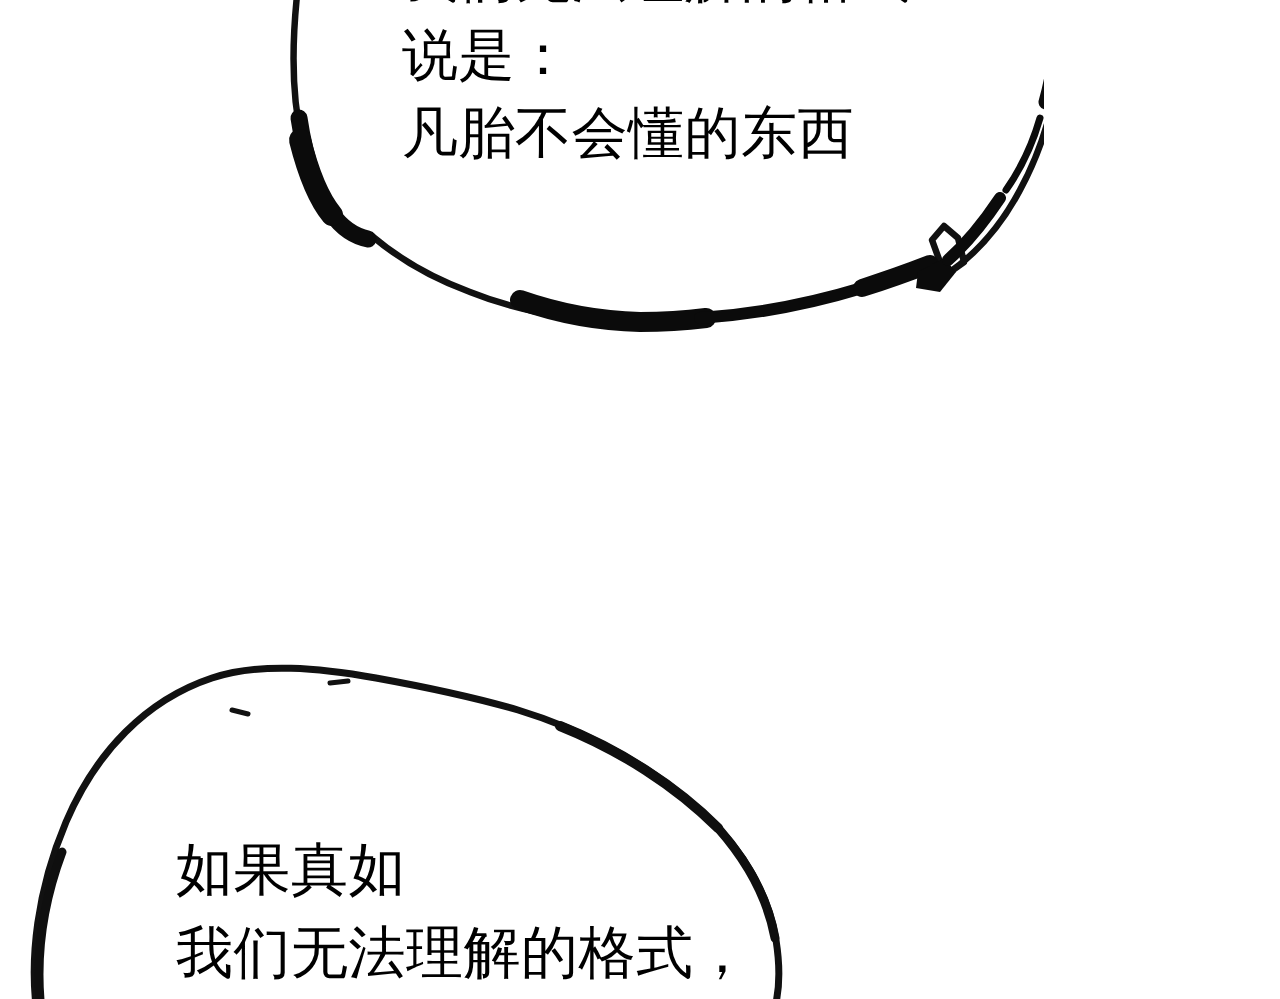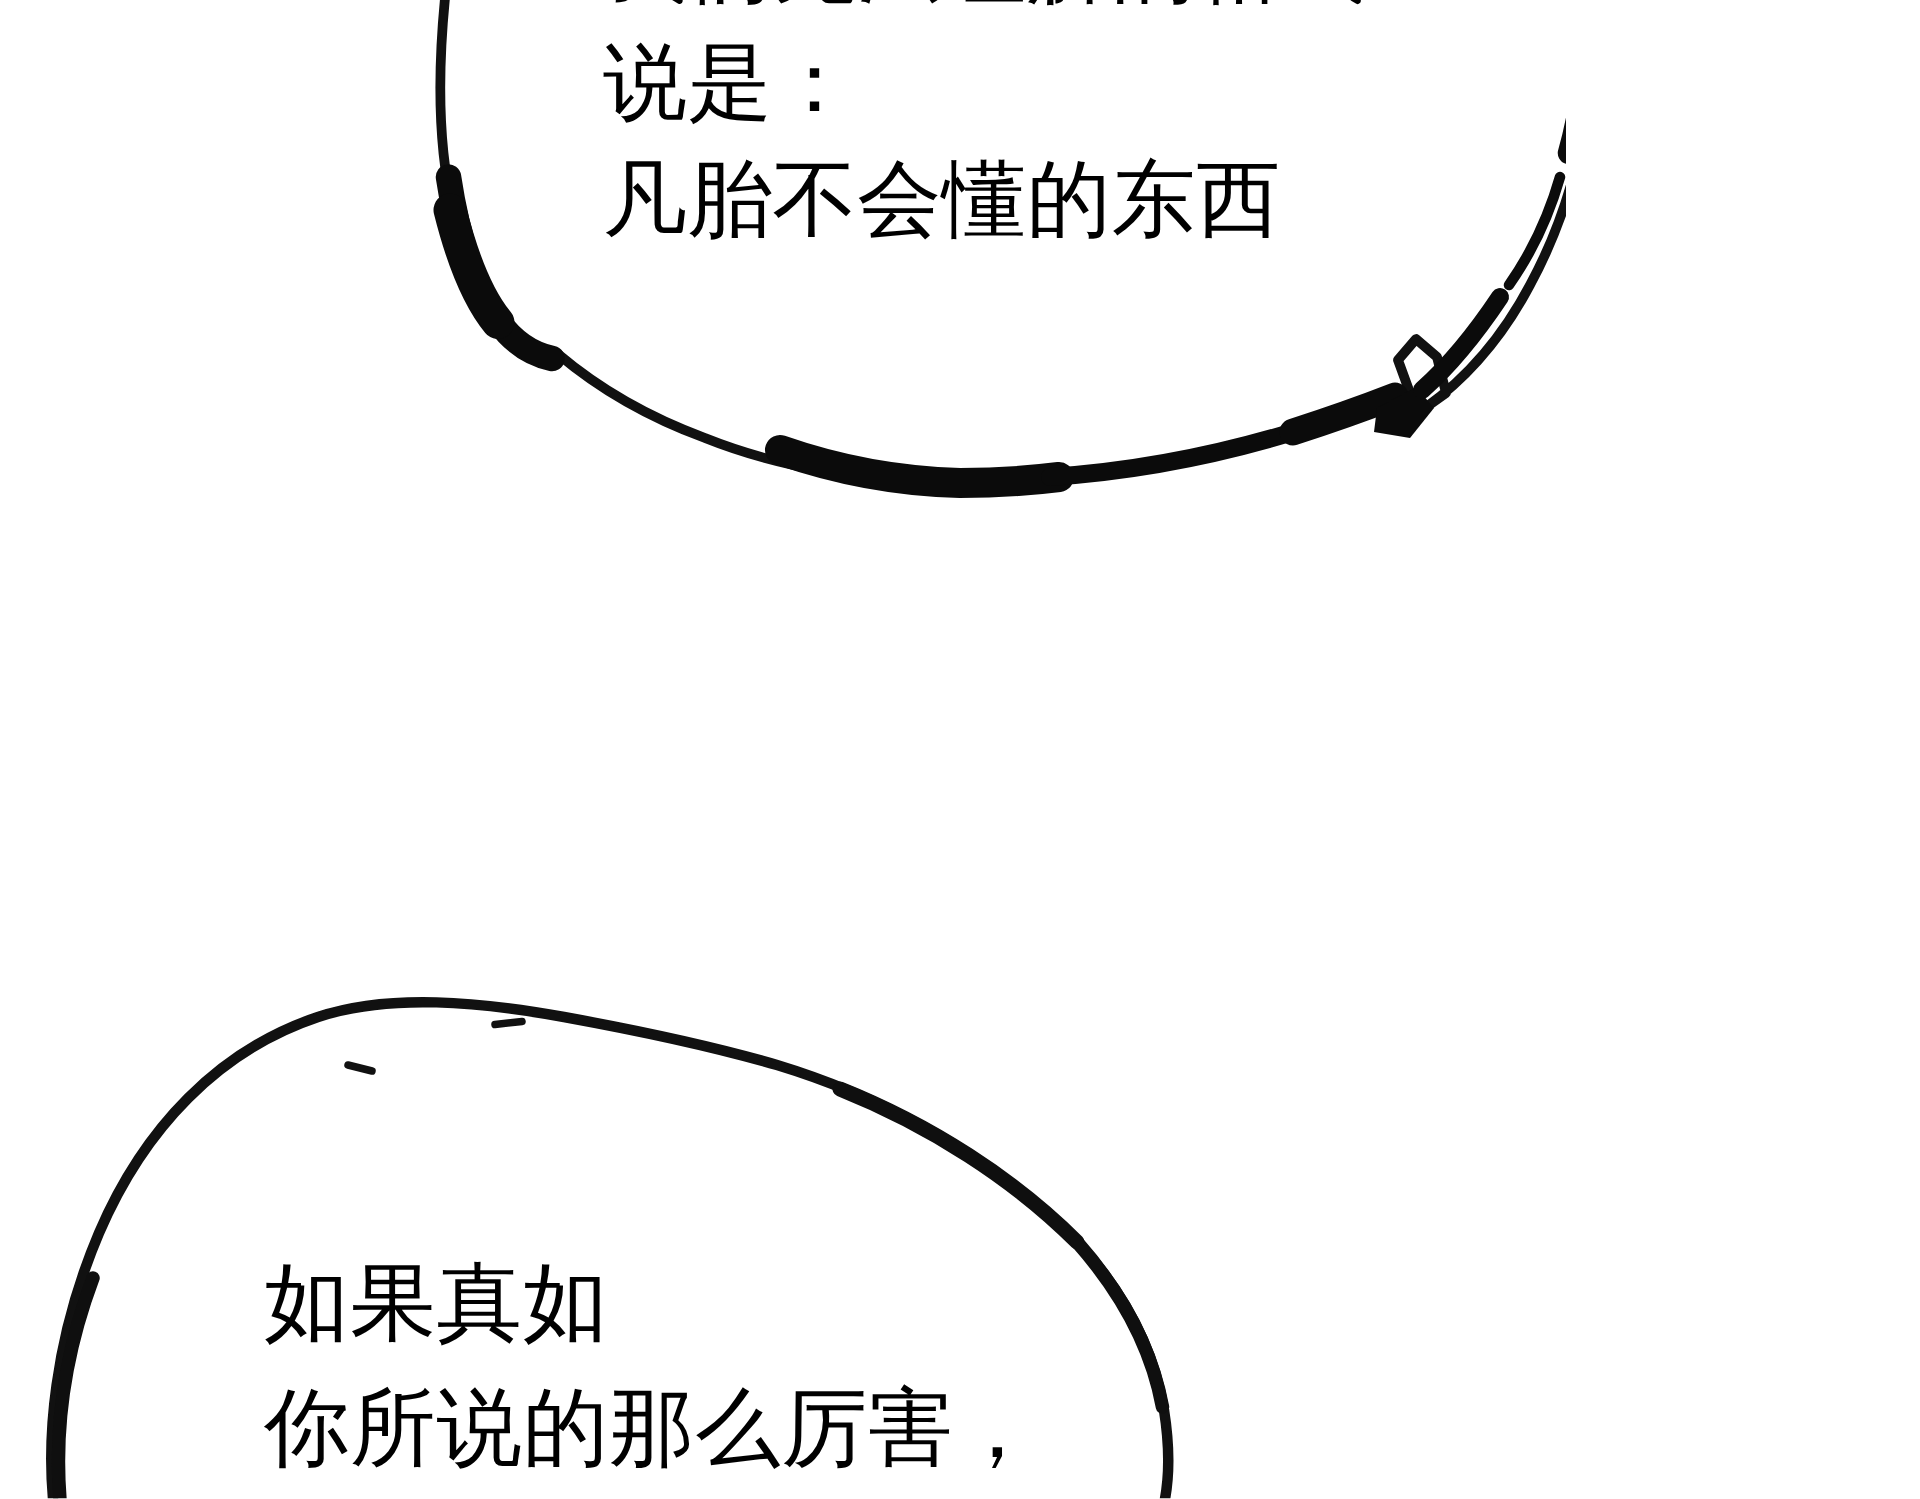--- a/index.html
+++ b/index.html
@@ -108,15 +108,15 @@
 
       <path d="M 40 1000 C 36 950, 44 900, 62 852" fill="none" stroke="#0f0f0f" stroke-width="9" stroke-linecap="round"></path>
     </g>
   </svg>
 
   <div id="top-bubble-text" class="bubble-text">我们无法理解的格式
 说是：
 凡胎不会懂的东西</div>
 
   <div id="bottom-bubble-text" class="bubble-text">如果真如
-你所说的那么厉害，</div>
+我们无法理解的格式，</div>
 
 </div>
 
 </body></html>

